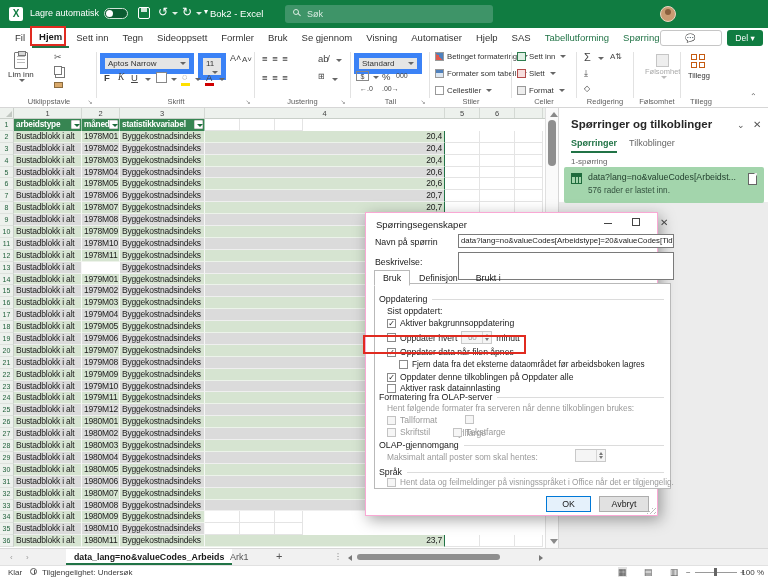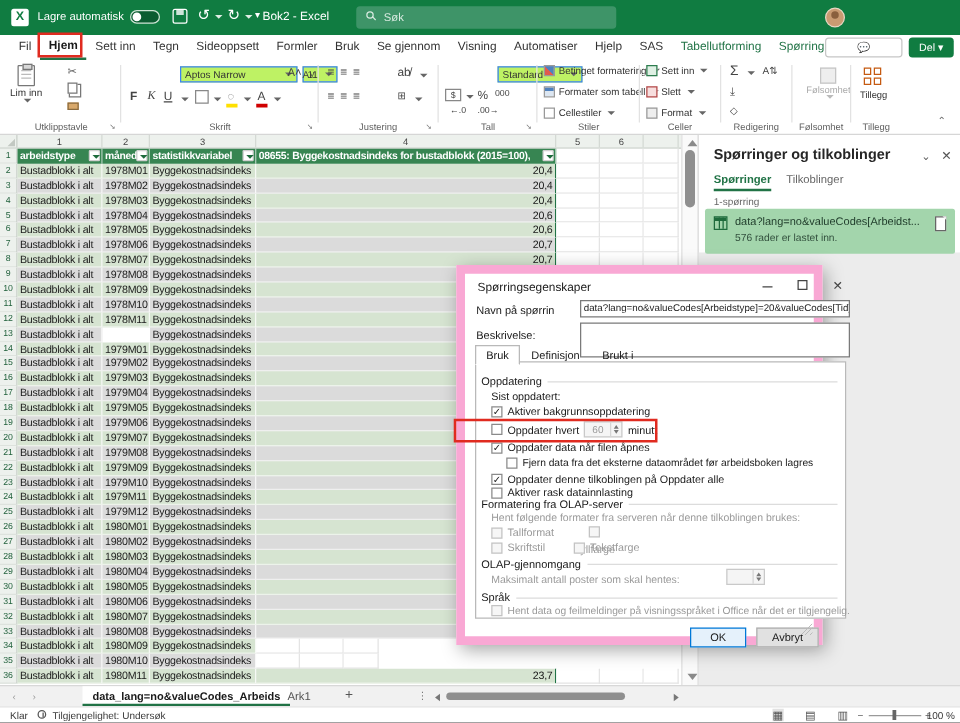--- a/index.html
+++ b/index.html
@@ -43,21 +43,21 @@
   .rgroup{position:absolute;top:0;height:60px;}
   .gdiv{position:absolute;top:4px;height:46px;width:1px;background:#e2e2e2;}
   .glabel{position:absolute;bottom:2px;left:0;right:0;text-align:center;font-size:7.5px;color:#5f5f5f;}
   .launcher{position:absolute;bottom:2px;width:8px;height:8px;font-size:6px;color:#777;line-height:8px;text-align:center;border:0;}
   .bigbtn{position:absolute;display:flex;flex-direction:column;align-items:center;font-size:8px;color:#333;}
   .clipicon{width:14px;height:17px;border:1px solid #777;border-radius:1px;background:#fff;position:relative;margin-bottom:1px;}
   .clipicon:before{content:'';position:absolute;top:-2px;left:3px;width:6px;height:3px;background:#d8d8d8;border:1px solid #777;}
   .clipicon:after{content:'';position:absolute;top:3px;left:2px;width:8px;height:1px;background:#bbb;box-shadow:0 3px 0 #bbb,0 6px 0 #bbb;}
   .mini{position:absolute;font-size:9px;color:#555;}
   .car{display:inline-block;width:0;height:0;border-left:3px solid transparent;border-right:3px solid transparent;border-top:3.5px solid #666;vertical-align:middle;margin-left:2px;}
-  .selbox{position:absolute;border:1px solid #3b82f6;background:#bef264;font-size:8px;color:#333;padding:1px 3px;white-space:nowrap;overflow:hidden;margin-left:44px;}
+  .selbox{position:absolute;border:5px solid #3b82f6;background:#e5e5e5;font-size:8px;color:#333;padding:1px 3px;white-space:nowrap;overflow:hidden;}
   .fmt{position:absolute;font-size:9.5px;color:#444;}
   .colorbar{position:absolute;width:9px;height:3px;}
   .stylerow{position:absolute;left:4px;display:flex;align-items:center;gap:3px;font-size:7.8px;color:#333;white-space:nowrap;}
   .sticon{width:9px;height:9px;border:1px solid #999;}
   .sum{font-size:11px;color:#444;}
   .orange-grid{width:15px;height:15px;display:grid;grid-template-columns:6px 6px;grid-template-rows:6px 6px;gap:2px;}
   .orange-grid span{border:1.5px solid #C55A11;}
   .sens-icon{width:13px;height:13px;border:1px solid #c5c5c5;background:#eee;transform:rotate(0deg);}
   .collapse{position:absolute;left:750px;top:44px;font-size:8px;color:#666;}
 
@@ -101,21 +101,21 @@
   .qcard{position:absolute;left:5px;top:59px;width:200px;height:36px;background:#A3D5AC;border-radius:2px;}
   .qname{position:absolute;left:24px;top:5px;width:152px;font-size:8.8px;color:#1f3b2a;white-space:nowrap;overflow:hidden;}
   .qstatus{position:absolute;left:24px;top:19px;font-size:8.2px;color:#33513e;}
   .tbl-icon{position:absolute;left:7px;top:6px;width:11px;height:11px;border:1px solid #1E6B3C;background:
             linear-gradient(#1E6B3C 0 3px, transparent 3px);}
   .tbl-icon:after{content:'';position:absolute;left:3px;top:0;width:1px;height:9px;background:#1E6B3C;box-shadow:3px 0 0 #1E6B3C;}
   .file-icon{position:absolute;right:7px;top:6px;width:9px;height:12px;border:1px solid #666;background:#fff;}
   .file-icon:after{content:'';position:absolute;right:-1px;top:-1px;border-left:3px solid transparent;border-top:3px solid #ECECEC;}
 
   
-  .dialog{position:absolute;left:365px;top:212px;width:293px;height:304px;background:#fff;border:7px solid #f9a8d4;
+  .dialog{position:absolute;left:365px;top:212px;width:293px;height:304px;background:#fff;border:1px solid #f9a8d4;
           box-shadow:3px 4px 14px rgba(0,0,0,.35);font-size:8.8px;color:#1a1a1a;}
   .dlg-title{position:absolute;left:10px;top:6px;font-size:9.5px;}
   .dlg-min{position:absolute;left:238px;top:10px;width:8px;height:1px;background:#444;}
   .dlg-max{position:absolute;left:266px;top:5px;width:8px;height:8px;border:1px solid #444;}
   .dlg-close{position:absolute;left:294px;top:4px;font-size:10px;color:#444;}
   .dlg-row-label{position:absolute;left:9px;font-size:8.8px;}
   .dlg-input{position:absolute;left:92px;width:216px;border:1px solid #7a7a7a;background:#fff;font-size:7.8px;
              font-family:"Liberation Sans",sans-serif;color:#222;padding:1px 2px;white-space:nowrap;overflow:hidden;}
   .tabstrip{position:absolute;left:8px;top:57px;display:flex;}
   .dtab{font-size:8.8px;padding:2px 8px 2px 8px;border:1px solid transparent;color:#1a1a1a;}
@@ -372,23 +372,20 @@
           <div class="gut">1</div>
           <div class="thcell" style="width: 68px; padding-right: 12px;"><span>arbeidstype</span><div class="filterbtn">
               <div class="filterarrow"></div>
             </div></div>
           <div class="thcell" style="width: 38px; padding-right: 12px;"><span>måned</span><div class="filterbtn">
               <div class="filterarrow"></div>
             </div></div>
           <div class="thcell" style="width: 85px; padding-right: 12px;"><span>statistikkvariabel</span><div class="filterbtn">
               <div class="filterarrow"></div>
             </div></div>
-          <div class="thcell" style="width: 240px; padding-right: 12px;"><span>08655: Byggekostnadsindeks for bustadblokk (2015=100),</span><div class="filterbtn">
-              <div class="filterarrow"></div>
-            </div></div>
           <div class="ecell" style="width: 35px;"></div>
           <div class="ecell" style="width: 35px;"></div>
           <div class="ecell" style="width: 28px;"></div>
         </div>
         <div class="srow band-g">
           <div class="gut">2</div>
           <div class="dcell" style="width: 68px;">Bustadblokk i alt</div>
           <div class="dcell" style="width: 38px;">1978M01</div>
           <div class="dcell" style="width: 85px;">Byggekostnadsindeks</div>
           <div class="dcell num" style="width: 240px;">20,4</div>

